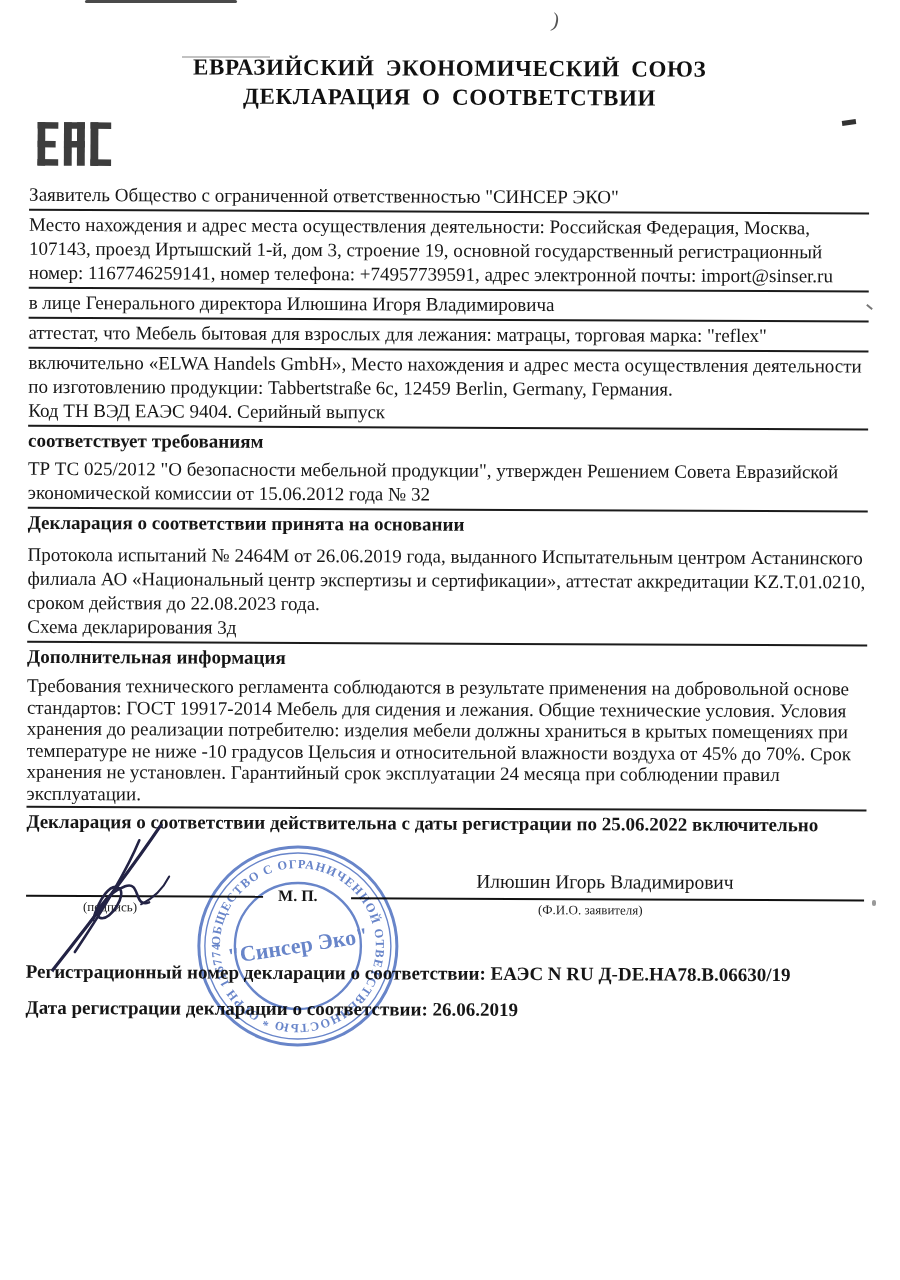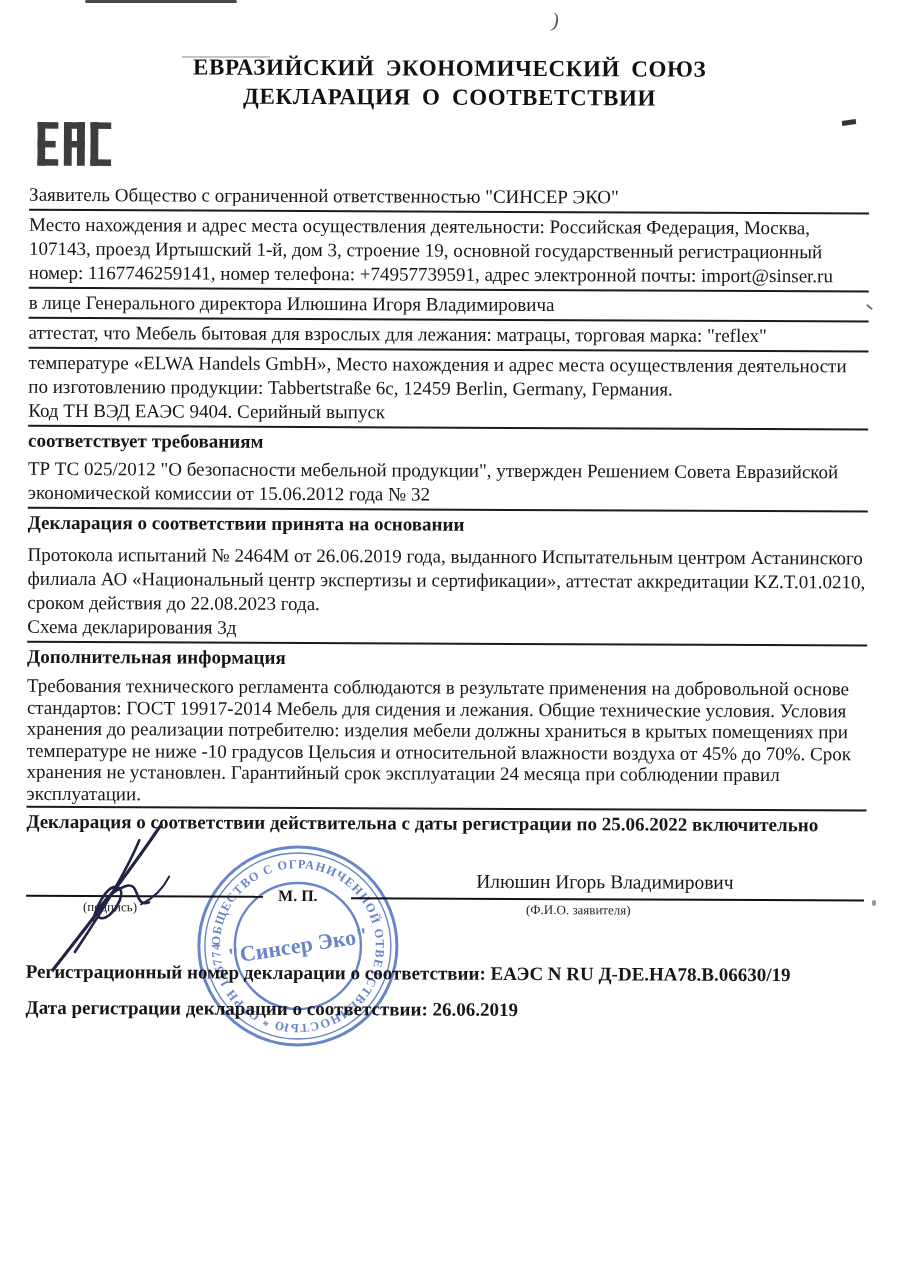--- a/index.html
+++ b/index.html
@@ -22,21 +22,21 @@
   .rule{border:none;border-top:2px solid #1b1b1b;margin:2px 0;height:0;}
   .mt6{margin-top:6px;} .mt8{margin-top:8px;} .mt4{margin-top:4px;}
   .boldline{font-weight:bold;font-size:19px;line-height:24px;margin:0;}
   
   .sig-area{position:relative;height:122px;margin-top:4px;}
   .sig-line{position:absolute;border-top:2px solid #111;height:0;}
   .sig-line.left{left:0;top:57px;width:237px;}
   .sig-line.right{left:325px;top:58px;width:513px;}
   .cap{position:absolute;font-size:13px;line-height:14px;color:#222;}
   .cap.sign{left:57px;top:62px;}
-  .cap.fio{left:500px;top:63px;}
+  .cap.fio{left:512px;top:63px;}
   .mp{position:absolute;left:252px;top:48px;font-size:16px;font-weight:bold;z-index:1;}
   .fio-name{position:absolute;left:450px;top:31px;font-size:19.5px;}
   .ink{position:absolute;left:15px;top:-14px;z-index:3;}
   .stamp{position:absolute;left:167px;top:2px;z-index:2;mix-blend-mode:multiply;opacity:.85;}
   
   .art{position:absolute;background:#2a2a2a;}
   .art.topbar{left:85px;top:0;width:152px;height:3px;border-radius:2px;opacity:.85;}
   .art.dash2{left:182px;top:56px;width:88px;height:2px;background:#9a9a9a;opacity:.6;}
   .art.tick{left:842px;top:120px;width:14px;height:5px;background:#333;transform:rotate(-8deg);}
   .art.mark2{left:866px;top:306px;width:7px;height:2px;background:#777;transform:rotate(40deg);}
@@ -88,21 +88,21 @@
 
     <p class="t19">Место нахождения и адрес места осуществления деятельности: Российская Федерация, Москва, 107143, проезд Иртышский 1-й, дом 3, строение 19, основной государственный регистрационный номер: 1167746259141, номер телефона: +74957739591, адрес электронной почты: import@sinser.ru</p>
     <hr class="rule">
 
     <p class="t19"><span class="lbl">в лице</span><span>Генерального директора Илюшина Игоря Владимировича</span></p>
     <hr class="rule">
 
     <p class="t19"><span class="lbl">аттестат, что</span><span>Мебель бытовая для взрослых для лежания: матрацы, торговая марка: "reflex"</span></p>
     <hr class="rule">
 
-    <p class="t19"><span class="lbl">температуре</span><span>«ELWA Handels GmbH», Место нахождения и адрес места осуществления деятельности по изготовлению продукции: Tabbertstraße 6c, 12459 Berlin,  Germany,  Германия.</span></p>
+    <p class="t19"><span class="lbl">включительно</span><span>«ELWA Handels GmbH», Место нахождения и адрес места осуществления деятельности по изготовлению продукции: Tabbertstraße 6c, 12459 Berlin,  Germany,  Германия.</span></p>
     <p class="t19">Код ТН ВЭД ЕАЭС 9404. Серийный выпуск</p>
     <hr class="rule">
 
     <p class="hd">соответствует требованиям</p>
     <p class="t19 mt4">ТР ТС 025/2012 "О безопасности мебельной продукции", утвержден Решением Совета Евразийской экономической комиссии от 15.06.2012 года № 32</p>
     <hr class="rule">
 
     <p class="hd">Декларация о соответствии принята на основании</p>
     <p class="t19 mt8">Протокола испытаний № 2464М  от 26.06.2019 года, выданного Испытательным центром Астанинского филиала АО «Национальный центр экспертизы и сертификации», аттестат аккредитации KZ.T.01.0210, сроком действия до 22.08.2023 года.</p>
     <p class="t19">Схема декларирования 3д</p>

